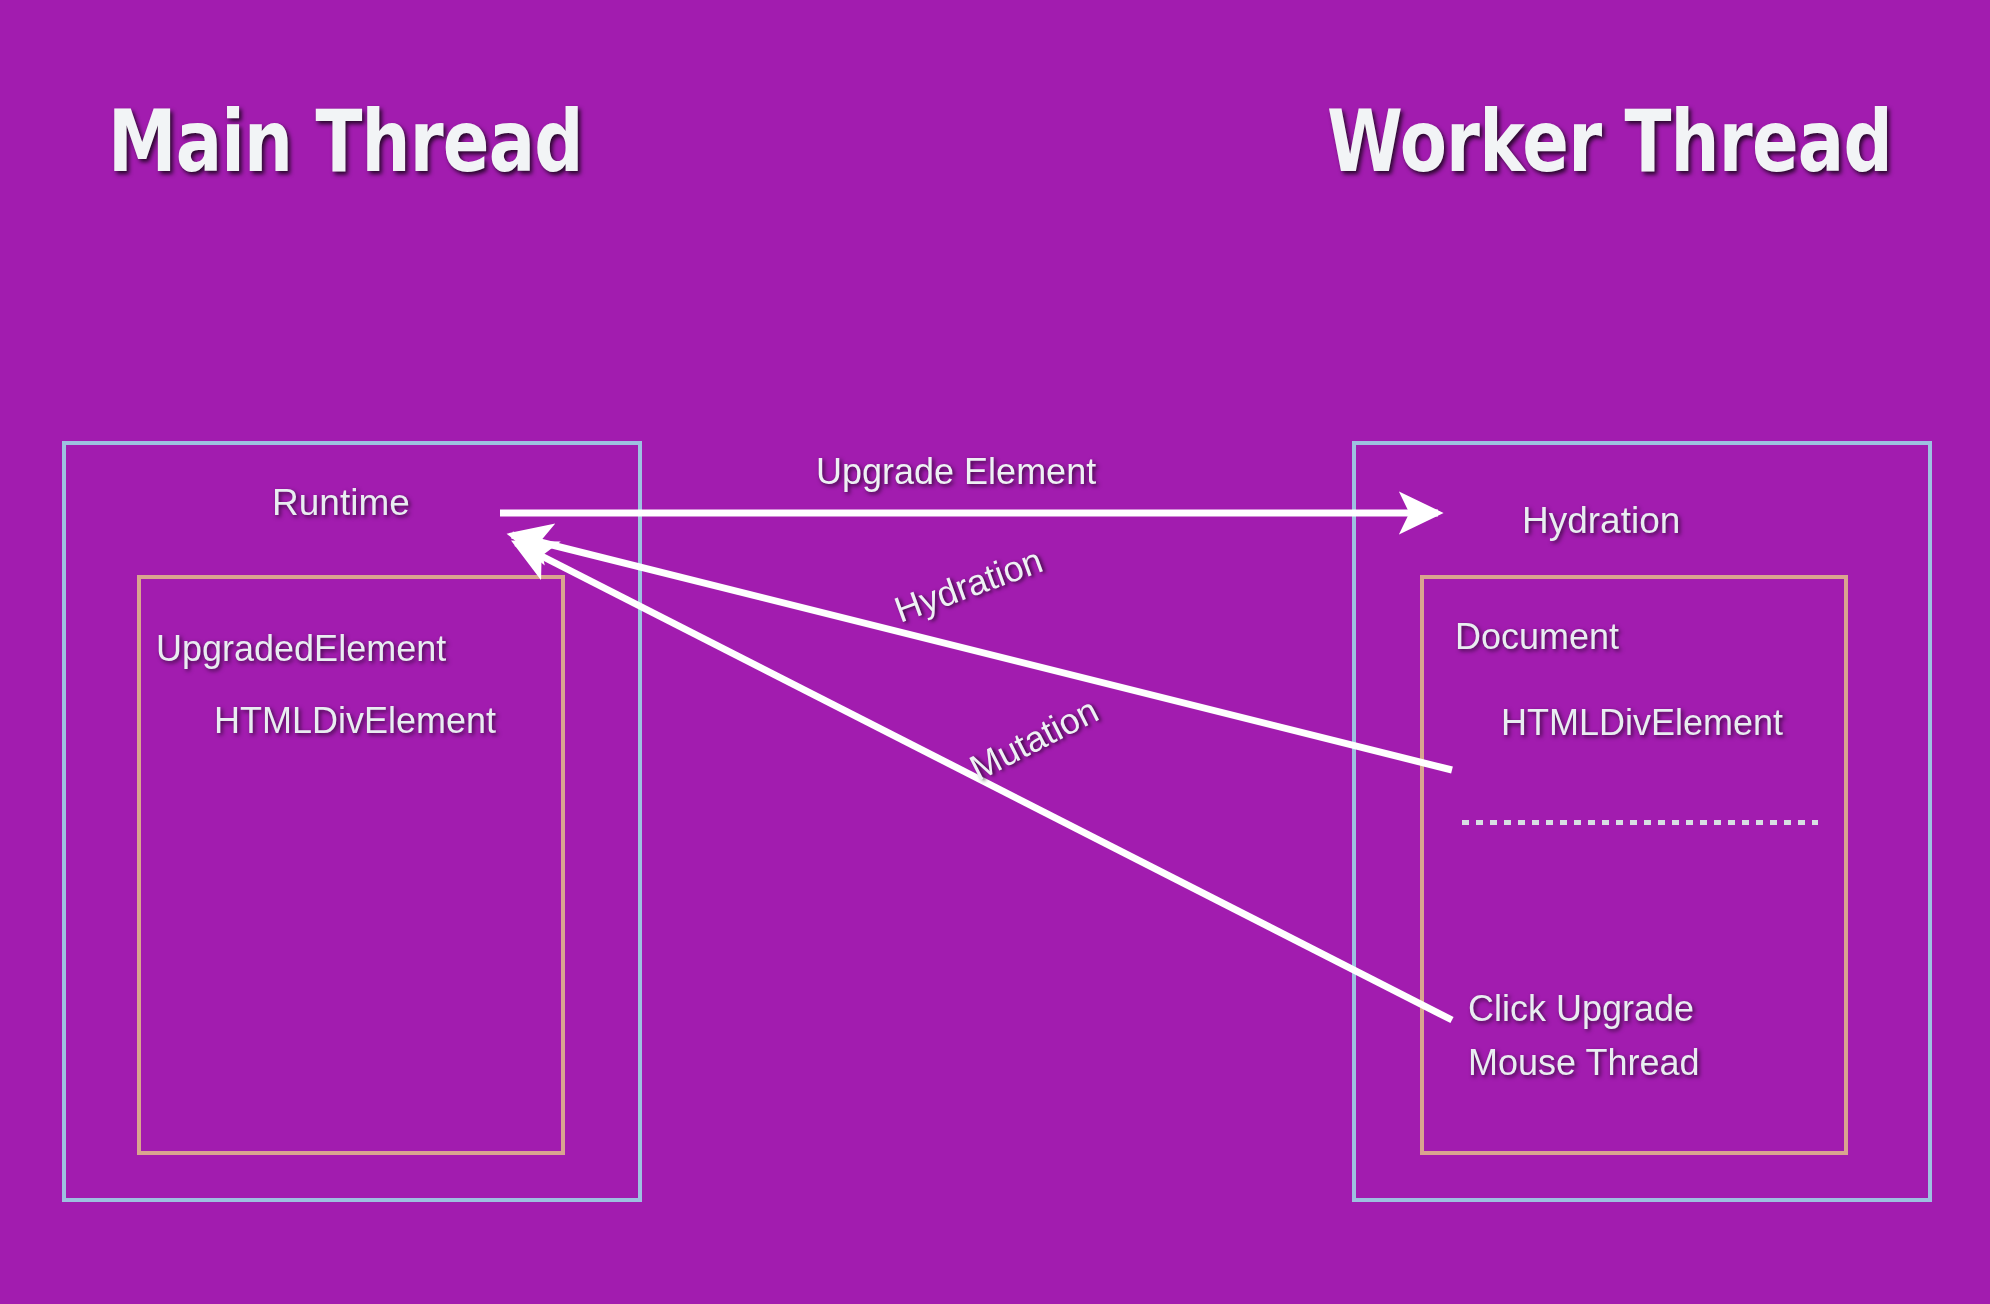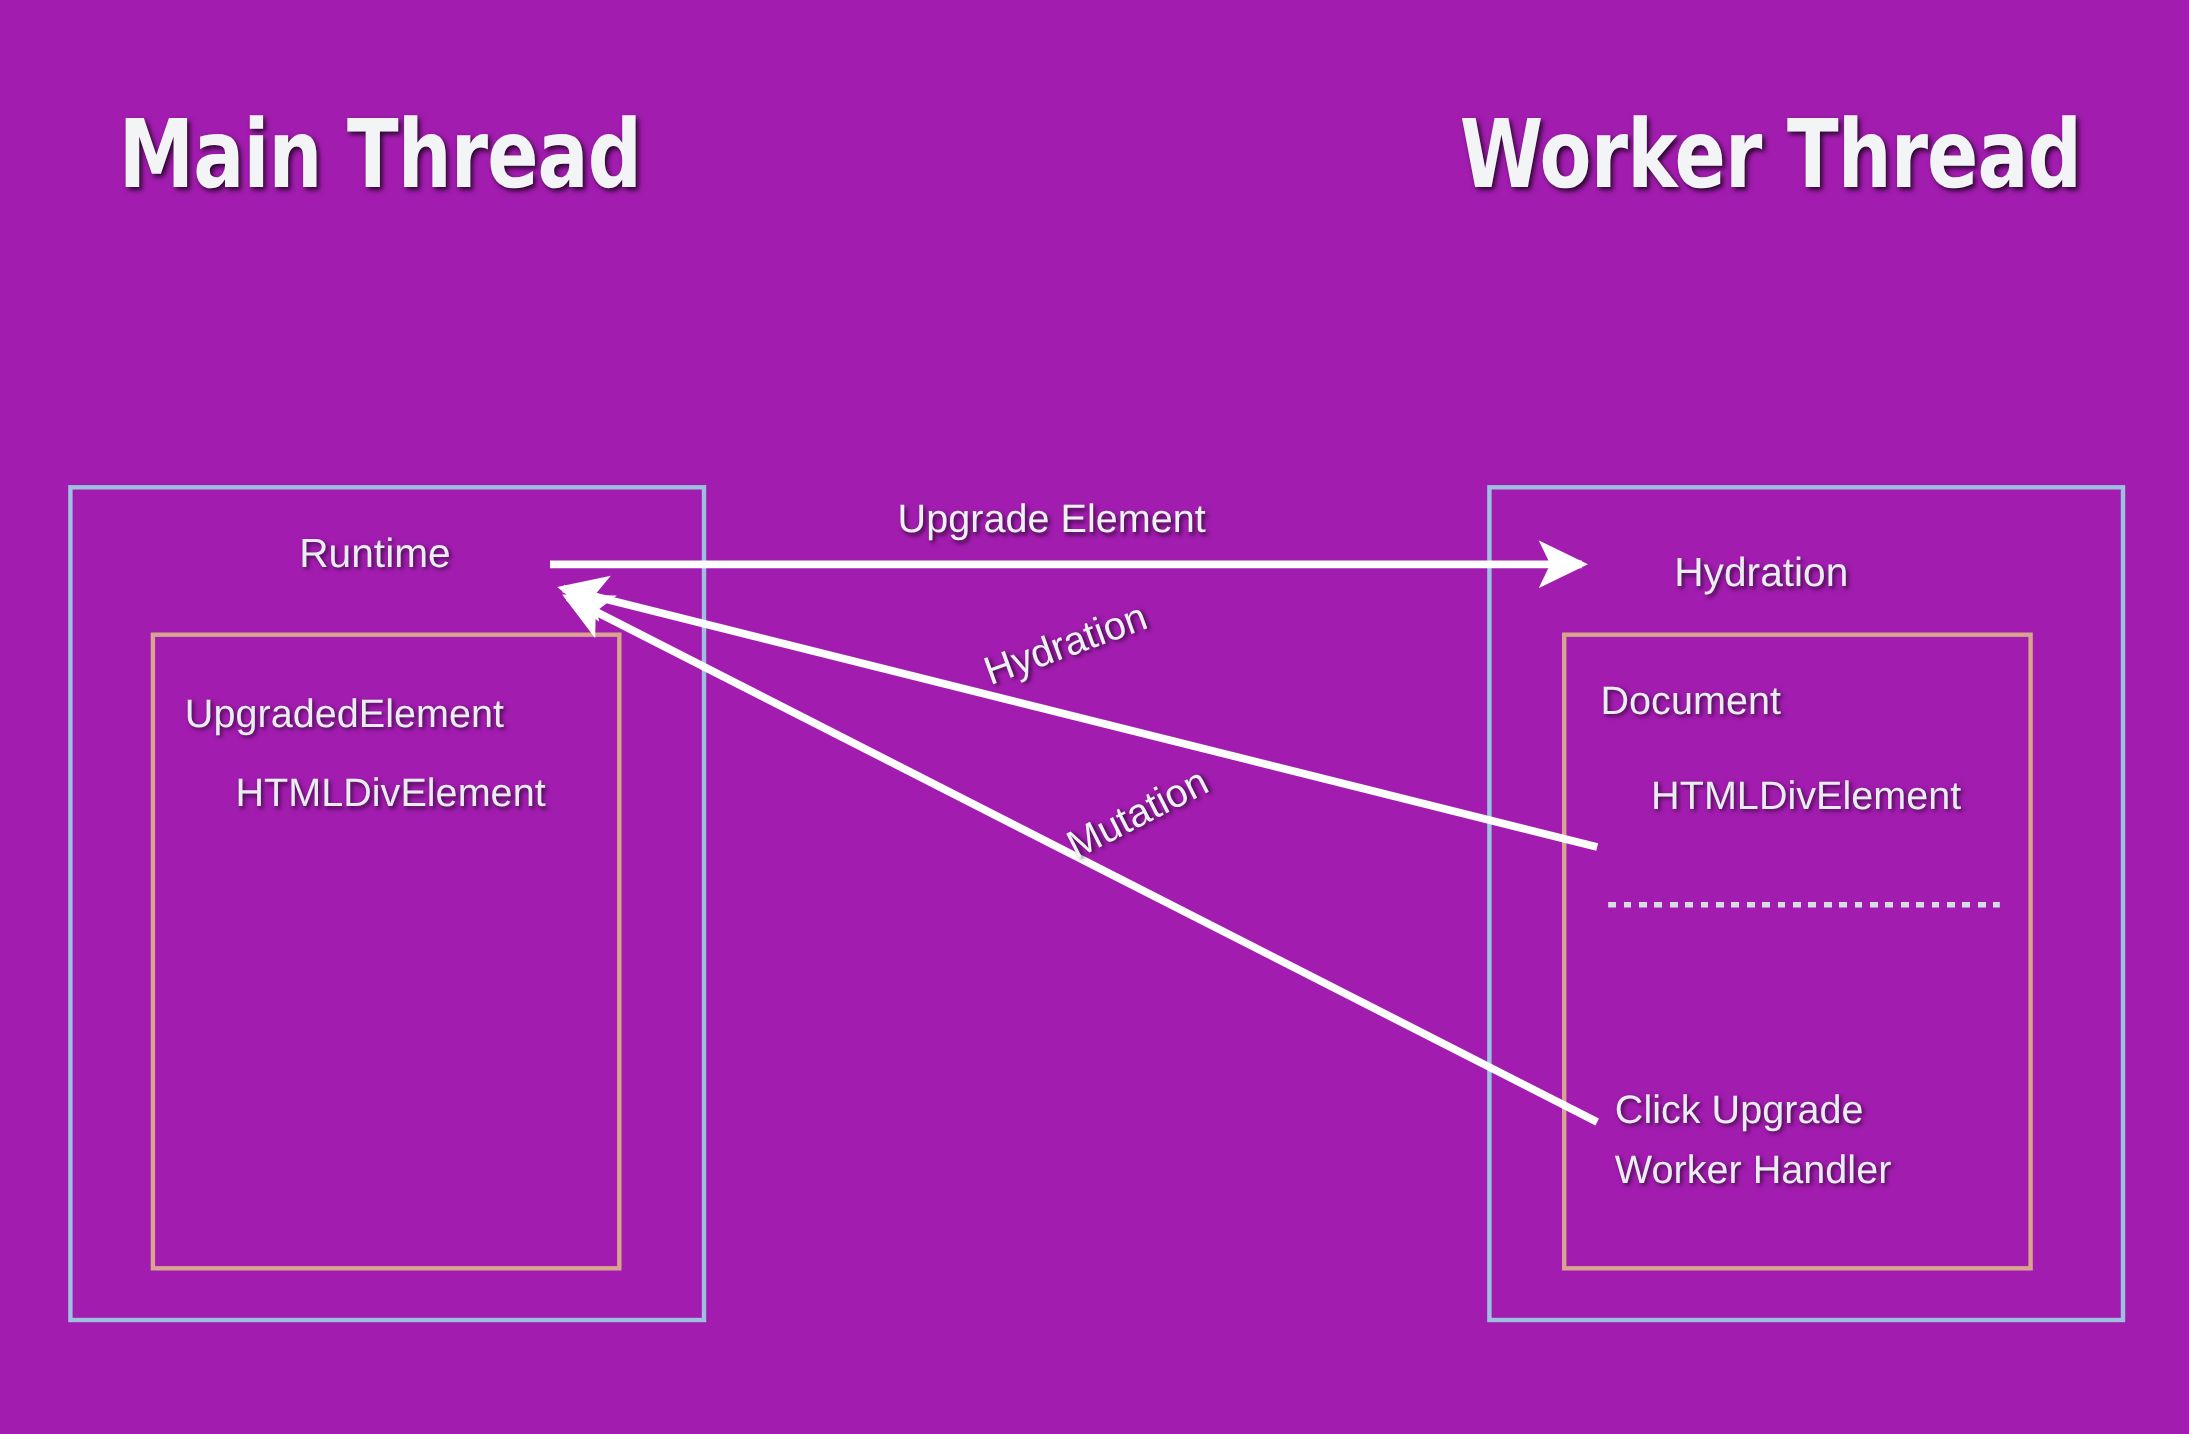--- a/index.html
+++ b/index.html
@@ -67,21 +67,21 @@
 
   .inner-text {
     position: absolute;
     color: #e9edf1;
     font-size: 36px;
     white-space: nowrap;
     text-shadow: 2px 2px 4px rgba(0,0,0,0.6);
   }
   .indent-1 { padding-left: 46px; }
 
-  #main-line-1 { left: 168px; top: 628px; }
+  #main-line-1 { left: 156px; top: 628px; }
   #main-line-2 { left: 168px; top: 700px; }
 
   #worker-line-1 { left: 1455px; top: 616px; }
   #worker-line-2 { left: 1455px; top: 702px; }
 
   #worker-handler-1 { left: 1468px; top: 988px; }
   #worker-handler-2 { left: 1468px; top: 1042px; }
 
   
   #worker-divider {
@@ -131,21 +131,21 @@
   <div class="inner-text" id="main-line-1">UpgradedElement</div>
   <div class="inner-text indent-1" id="main-line-2">HTMLDivElement</div>
 
   <div class="thread-panel" id="panel-worker"></div>
   <div class="panel-label" id="label-workerdom">Hydration</div>
   <div class="inner-box" id="inner-worker"></div>
   <div class="inner-text" id="worker-line-1">Document</div>
   <div class="inner-text indent-1" id="worker-line-2">HTMLDivElement</div>
   <div id="worker-divider"></div>
   <div class="inner-text" id="worker-handler-1">Click Upgrade</div>
-  <div class="inner-text" id="worker-handler-2">Worker Handler</div>
+  <div class="inner-text" id="worker-handler-2">Mouse Thread</div>
 
   <svg id="arrow-layer" viewBox="0 0 1990 1304">
     <defs>
       <marker id="head-right" markerWidth="7" markerHeight="7" refX="5.6" refY="3.5" orient="auto" markerUnits="strokeWidth">
         <path d="M0,0.4 L6.4,3.5 L0,6.6 L1.5,3.5 Z" fill="#ffffff"></path>
       </marker>
       <marker id="head-left" markerWidth="7" markerHeight="7" refX="5.6" refY="3.5" orient="auto" markerUnits="strokeWidth">
         <path d="M0,0.4 L6.4,3.5 L0,6.6 L1.5,3.5 Z" fill="#ffffff"></path>
       </marker>
     </defs>

